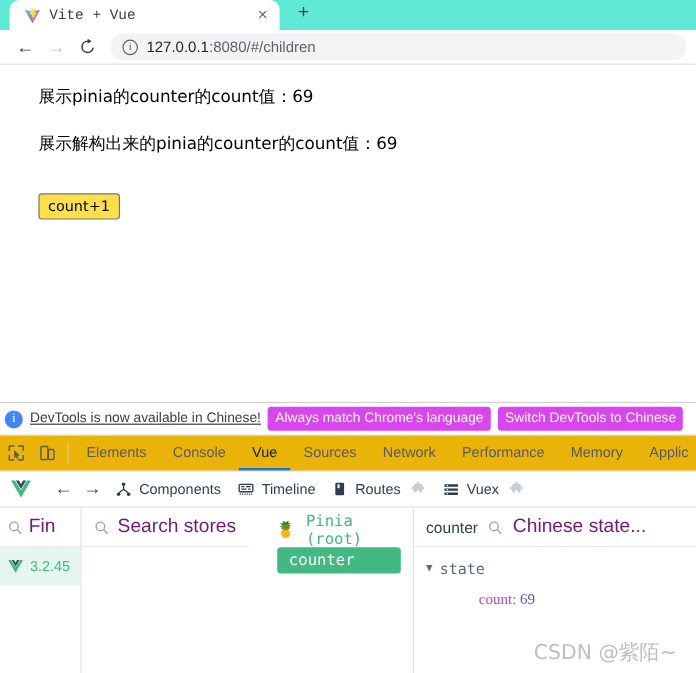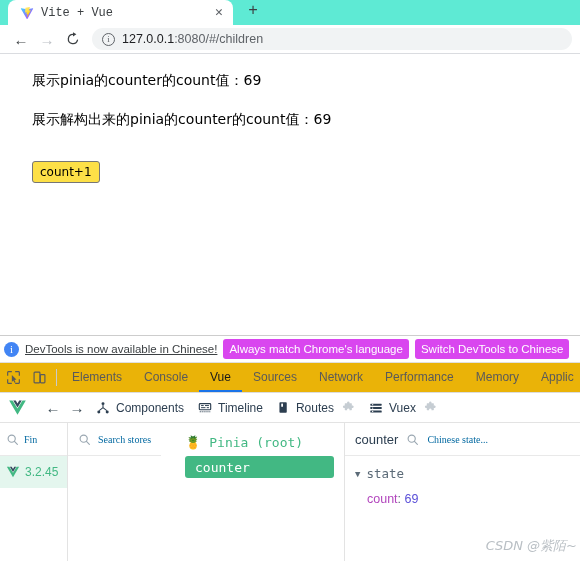--- a/index.html
+++ b/index.html
@@ -140,21 +140,21 @@
 
   .col-versions {
     width: 68px; flex: 0 0 68px; border-right: 1px solid #e3e3e3;
     display: flex; flex-direction: column; min-width: 0;
   }
   .col-search-head {
     height: 33px; display: flex; align-items: center;
     padding: 0 6px; gap: 5px; overflow: hidden;
     border-bottom: 1px solid #e9e9e9;
   }
-  .ph { font-size: 10px; color: #0369a1; white-space: nowrap; font-family: Liberation Serif, serif; }
+  .ph { font-size: 16px; color: #701a75; white-space: nowrap; }
   .version-row {
     height: 32px; background: #e4f6ee;
     display: flex; align-items: center; gap: 5px;
     padding: 12px 6px; overflow: hidden;
   }
   .version-txt { font-size: 12px; color: #42b883; white-space: nowrap; }
 
   .col-stores {
     width: 277px; flex: 0 0 277px; border-right: 1px solid #e3e3e3;
     display: flex; flex-direction: row; min-width: 0;
@@ -186,32 +186,31 @@
   }
   .state-title { font-size: 13px; color: #2c3e50; white-space: nowrap; }
   .state-body { padding: 10px 0 0 10px; flex: 1 1 auto; position: relative; }
   .state-group {
     display: flex; align-items: center; gap: 6px;
     font-size: 12.5px; color: #5c6b78;
     font-family: "DejaVu Sans Mono", "Liberation Mono", monospace;
   }
   .caret { font-size: 9px; color: #5c6b78; }
   .state-entry {
-    margin: 11px 0 0 12px; font-size: 12.5px;
-    font-family: Liberation Sans, sans-serif;
+    margin: 11px 0 0 44px; font-size: 12.5px;
+    font-family: Liberation Serif, serif;
   }
   .k { color: #b246bd; }
   .c { color: #5c6b78; }
   .v { color: #5a4fd8; }
 
   .watermark {
-    position: absolute; right: 3px; bottom: 6px;
-    font-size: 13px; color: #b9bfc4; white-space: nowrap;
+    position: absolute; right: 16px; bottom: 6px;
+    font-size: 17px; color: #b9bfc4; white-space: nowrap;
     font-family: "DejaVu Sans", "Liberation Sans", sans-serif;
-    font-style: italic;
   }
   svg { display: block; }
 </style>
 </head>
 <body>
 
 <div class="browser-tabstrip">
   <div class="tab">
     <span class="vite-logo">
       <svg viewBox="0 0 32 32" width="14" height="14">

